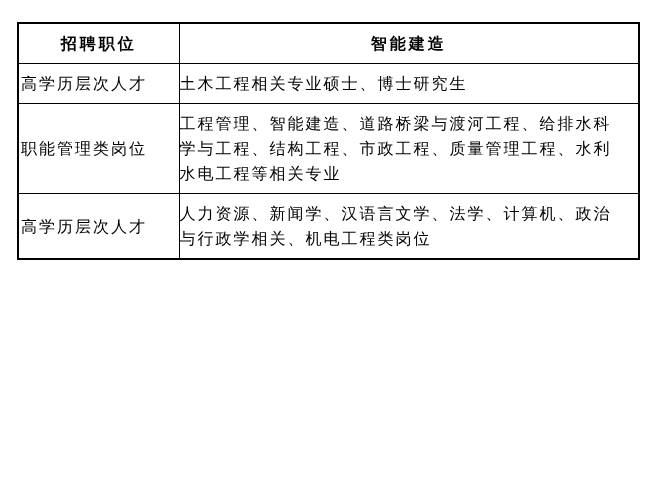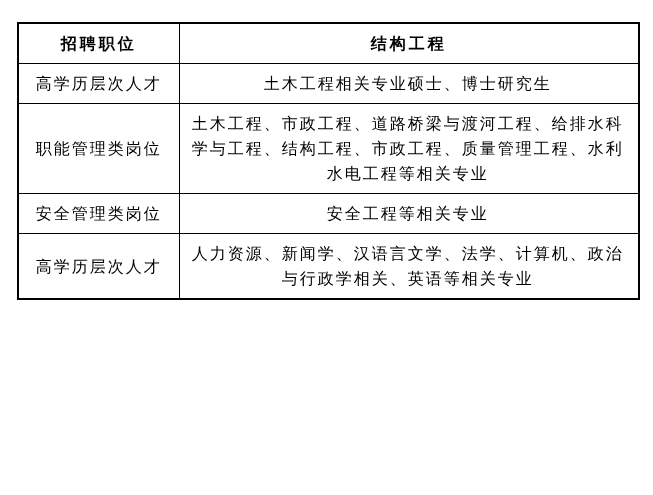--- a/index.html
+++ b/index.html
@@ -35,58 +35,53 @@
     line-height: 25px;
     vertical-align: middle;
   }
   table.recruit th {
     font-weight: bold;
     text-align: center;
     letter-spacing: 3px;
     padding: 7px 19px;
   }
   td.pos {
-    text-align: center;
     letter-spacing: 2px;
     padding: 7px 2px;
   }
   td.req {
-    text-align: center;
+    text-align: left;
     letter-spacing: 2px;
-    padding: 7px 10px 7px 8px;
+    padding: 7px 10px 7px 0;
     word-break: break-all;
   }
 </style>
 </head>
 <body>
 
 <div class="page">
   <table class="recruit">
     <colgroup>
       <col class="c1">
       <col class="c2">
     </colgroup>
     <thead>
       <tr>
         <th>招聘职位</th>
-        <th>结构工程</th>
+        <th>智能建造</th>
       </tr>
     </thead>
     <tbody>
       <tr>
         <td class="pos">高学历层次人才</td>
         <td class="req">土木工程相关专业硕士、博士研究生</td>
       </tr>
       <tr>
         <td class="pos">职能管理类岗位</td>
-        <td class="req">土木工程、市政工程、道路桥梁与渡河工程、给排水科学与工程、结构工程、市政工程、质量管理工程、水利水电工程等相关专业</td>
-      </tr>
-      <tr>
-        <td class="pos">安全管理类岗位</td>
-        <td class="req">安全工程等相关专业</td>
+        <td class="req">工程管理、智能建造、道路桥梁与渡河工程、给排水科学与工程、结构工程、市政工程、质量管理工程、水利水电工程等相关专业</td>
       </tr>
       <tr>
         <td class="pos">高学历层次人才</td>
-        <td class="req">人力资源、新闻学、汉语言文学、法学、计算机、政治与行政学相关、英语等相关专业</td>
+        <td class="req">人力资源、新闻学、汉语言文学、法学、计算机、政治与行政学相关、机电工程类岗位</td>
       </tr>
     </tbody>
   </table>
 </div>
 
 </body></html>

